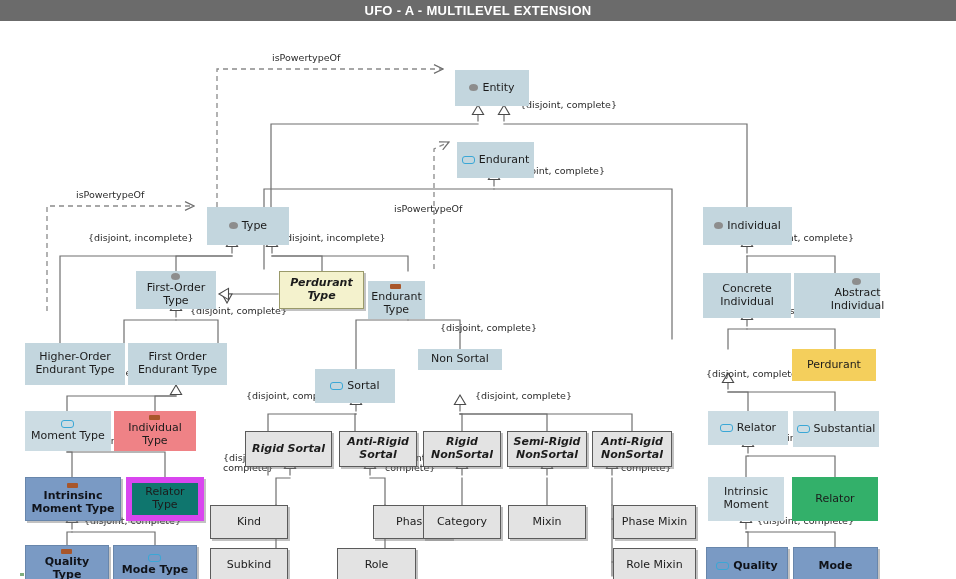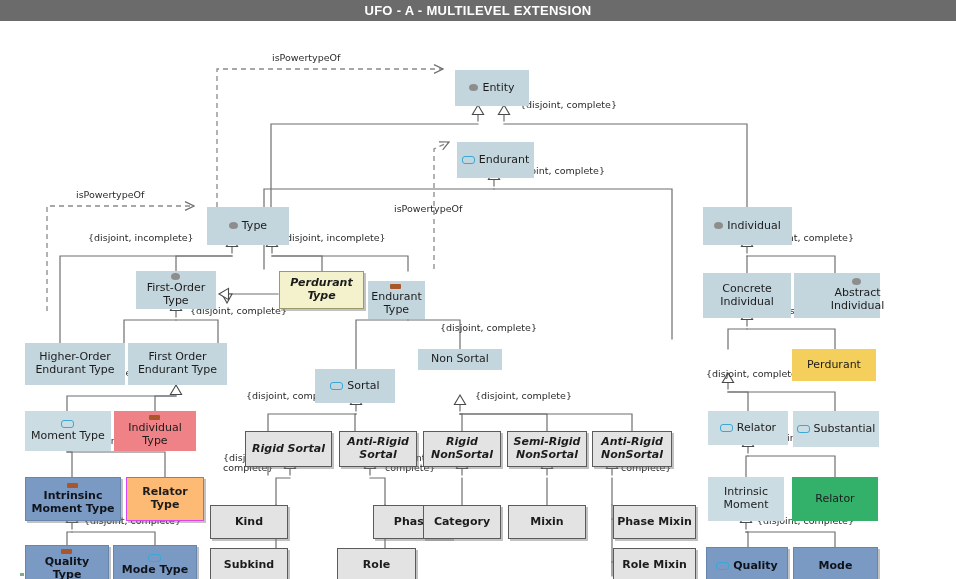--- a/index.html
+++ b/index.html
@@ -26,26 +26,26 @@
   .inner{display:flex;align-items:center;justify-content:center;
          gap:2px;flex-wrap:wrap;}
 
   
   .f-blue   {background:#c3d6de;}
   .f-blue2  {background:#ccdce3;}
   .f-steel  {background:#7a9ac4;border:1px solid #6886ab;color:#10131a;font-weight:bold;}
   .f-gray   {background:#e3e3e3;border:1px solid #5b5b5b;}
   .f-cream  {background:#f4f2cd;border:1px solid #9a9a6a;font-weight:bold;font-style:italic;}
   .f-red    {background:#ef8286;}
-  .f-ltgreen{background:#fdba74;border:1px solid #d946ef;font-weight:bold;}
+  .f-ltgreen{background:#0f766e;border:6px solid #d946ef;font-weight:normal;}
   .f-green  {background:#33b06a;}
   .f-gold   {background:#f4cf5c;}
 
   .shadow{box-shadow:2px 2px 0 rgba(120,120,120,.45);}
-  .bold{font-weight:bold;}
+  .bold{font-weight:normal;}
   .bolditalic{font-weight:bold;font-style:italic;}
 
   
   .ic{display:inline-block;vertical-align:middle;margin-right:2px;flex:0 0 auto;}
   .ic-circle{width:9px;height:7px;border-radius:50%;background:#8d8d8d;}
   .ic-rrect{width:11px;height:6px;border-radius:3px;
             border:1.6px solid #3aa7d6;background:transparent;}
   .ic-bar{width:11px;height:5px;background:#a8562a;border-radius:1px;}
 
   

